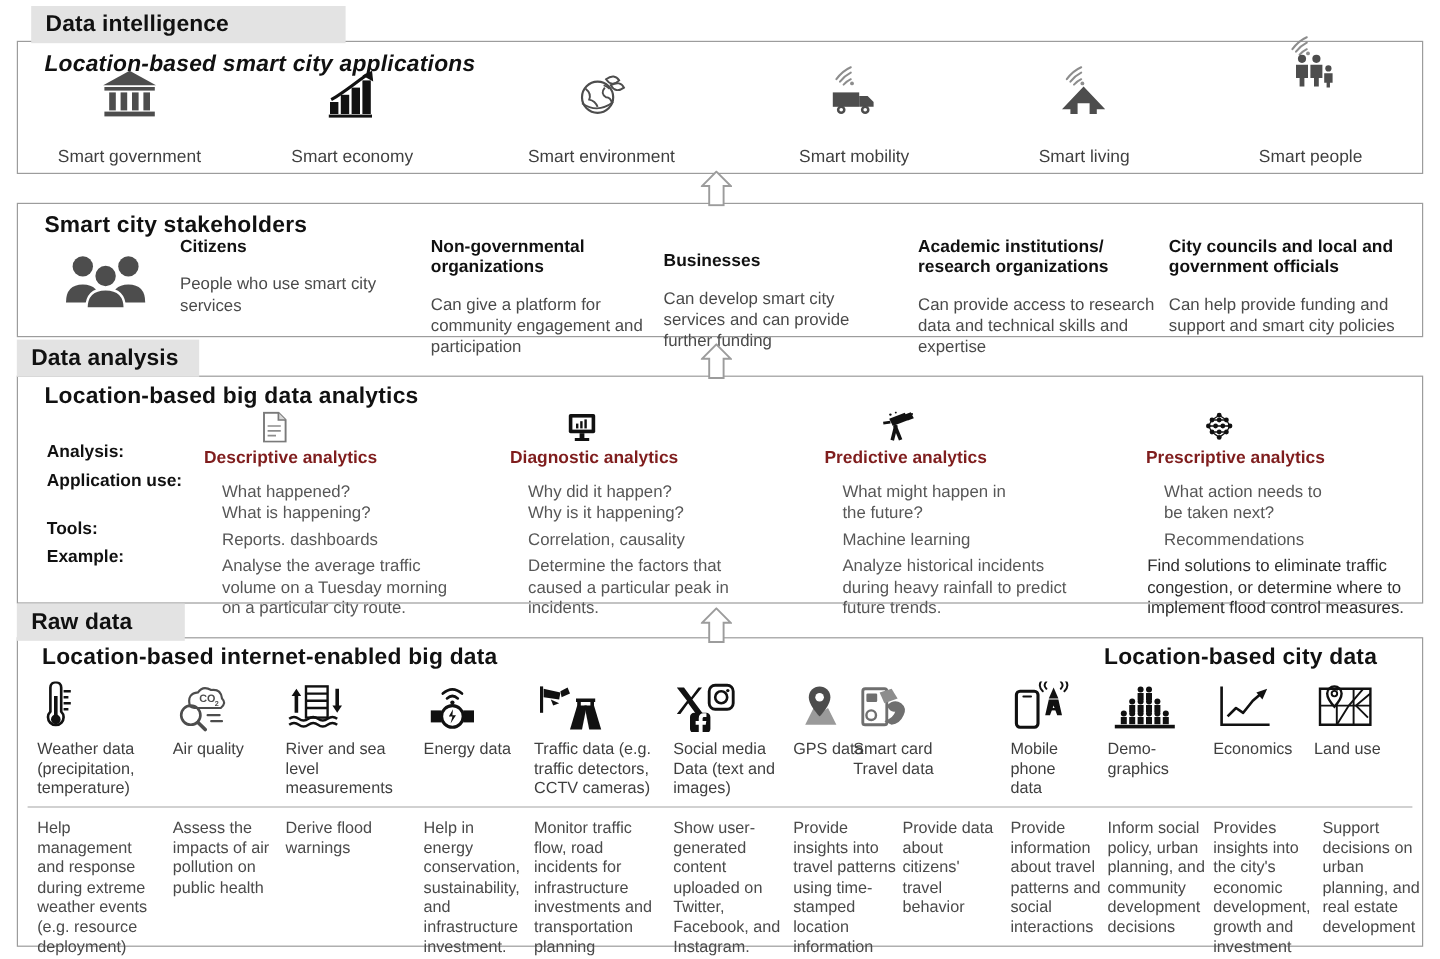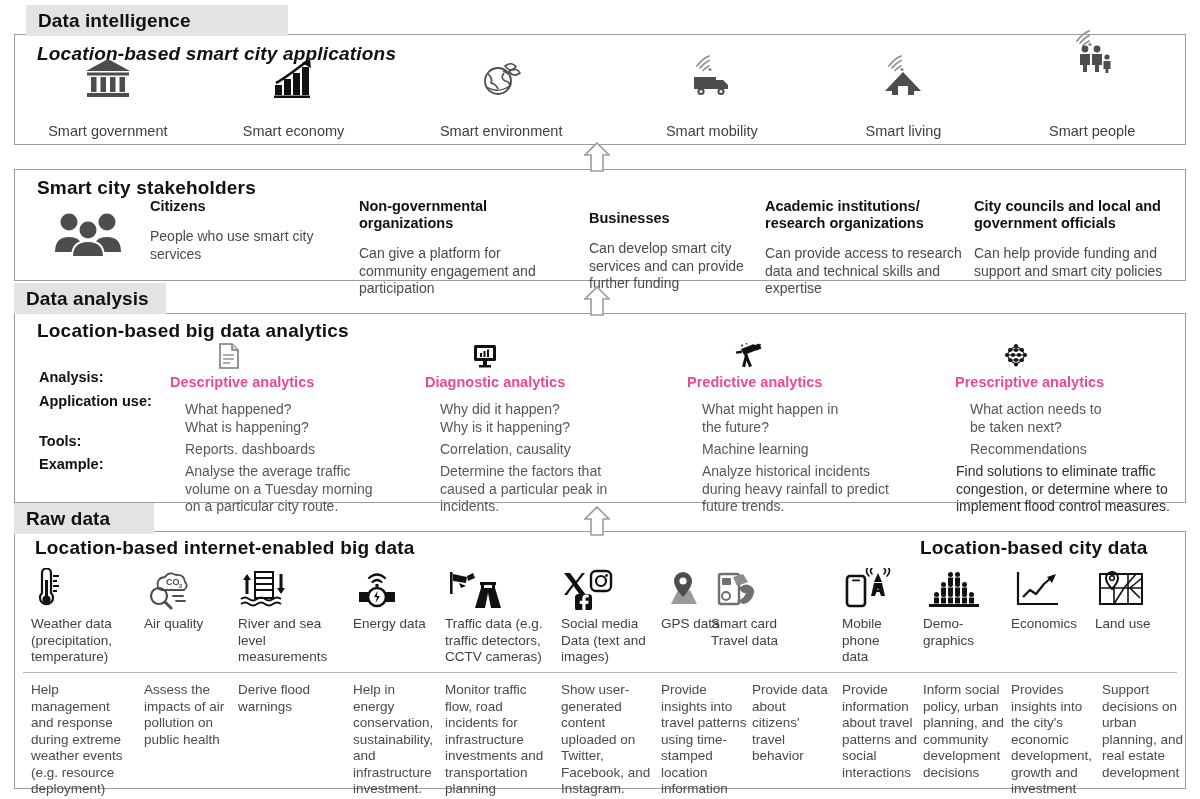--- a/index.html
+++ b/index.html
@@ -108,21 +108,21 @@
   }
   .an-col { position: absolute; top: 0; }
   .an-icon {
     height: 30px;
     display: flex;
     align-items: flex-end;
   }
   .an-title {
     font-weight: bold;
     font-size: 14.5px;
-    color: #ec4899;
+    color: #7f1d1d;
     margin-top: 5px;
   }
   .an-q  { position: absolute; font-size: 14px; color: #575757; line-height: 17.5px; }
   .an-t  { position: absolute; font-size: 14px; color: #575757; line-height: 17.5px; }
   .an-ex { position: absolute; font-size: 14px; color: #575757; line-height: 17.5px; }
   .an-ex.dark { color: #2e2e2e; }
 
   
   .raw-title {
     position: absolute;
@@ -292,21 +292,21 @@
     </div>
 
     <div class="stake-col" style="left:135px; width:195px;">
       <div class="stake-head">Citizens</div>
       <div class="stake-desc">People who use smart city services</div>
     </div>
     <div class="stake-col" style="left:344px; width:180px;">
       <div class="stake-head">Non-governmental organizations</div>
       <div class="stake-desc">Can give a platform for community engagement and participation</div>
     </div>
-    <div class="stake-col" style="left:574px; width:175px; top:40px;">
+    <div class="stake-col" style="left:538px; width:175px; top:40px;">
       <div class="stake-head">Businesses</div>
       <div class="stake-desc">Can develop smart city services and can provide further funding</div>
     </div>
     <div class="stake-col" style="left:750px; width:200px;">
       <div class="stake-head">Academic institutions/ research organizations</div>
       <div class="stake-desc">Can provide access to research data and technical skills and expertise</div>
     </div>
     <div class="stake-col" style="left:959px; width:200px;">
       <div class="stake-head">City councils and local and government officials</div>
       <div class="stake-desc">Can help provide funding and support and smart city policies</div>

